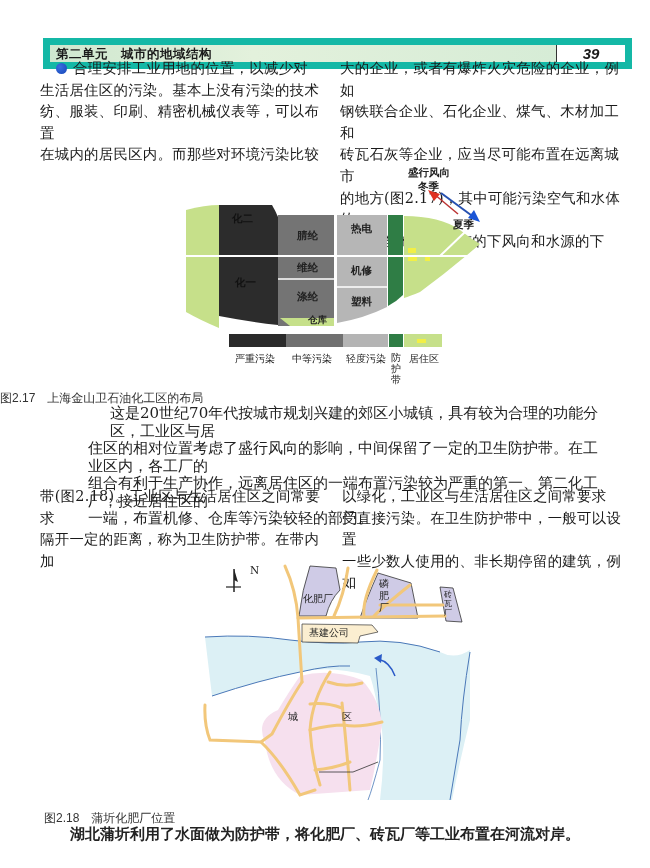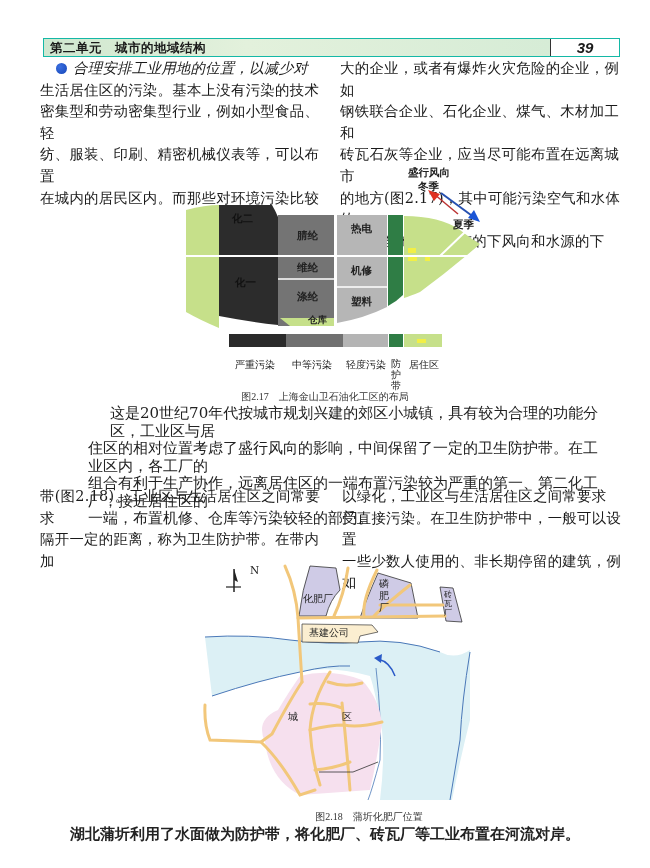--- a/index.html
+++ b/index.html
@@ -1,46 +1,45 @@
 <!DOCTYPE html>
 <html><head>
 <meta charset="utf-8">
 <style>
   html, body { margin:0; padding:0; }
   body { width:650px; height:868px; background:#ffffff; position:relative; overflow:hidden;
          font-family:"DejaVu Serif","Liberation Serif",serif; color:#1a1a1a; }
   .header { position:absolute; left:43px; top:38px; width:575px; height:17px;
-            border:1px solid #14b8a6; display:flex; }
+            border:7px solid #14b8a6; display:flex; }
   .header .title { flex:1; background:linear-gradient(90deg,#cfe7cf 0%,#e3f1dc 40%,#d6ecd6 100%);
             font-family:"DejaVu Sans","Liberation Sans",sans-serif; font-size:12.5px; font-weight:bold;
             line-height:17px; padding-left:6px; border-right:1px solid #333; letter-spacing:0.5px; }
   .header .num { width:68px; text-align:center; font-family:"Liberation Sans",sans-serif;
             font-style:italic; font-weight:bold; font-size:15px; line-height:17px; background:#fff; }
   .col { position:absolute; font-size:14.4px; line-height:21.6px; letter-spacing:0.3px; }
   .bullet { display:inline-block; width:11px; height:11px; border-radius:50%;
             background:radial-gradient(circle at 35% 35%,#3b6fe0,#1546b8); margin-right:6px; vertical-align:-1px; }
-  .indent { padding-left:28px;font-style:italic; }
-  .fig-caption { position:absolute; font-size:10px; text-align:center; font-family:Liberation Serif, serif; color:#333; }
+  .indent { padding-left:28px; }
+  .fig-caption { position:absolute; font-size:12px; font-family:Liberation Sans, sans-serif; color:#333; }
   .fig-desc { position:absolute; font-size:15px; line-height:17.5px; color:#222; font-family:"DejaVu Serif",serif; }
   .lbl { position:absolute; font-size:10.5px; font-weight:bold; color:#222; font-family:"DejaVu Serif",serif; }
-  .leg-lbl { position:absolute; font-size:10px; color:#222; font-family:Liberation Serif, serif;margin-top:6px; }
+  .leg-lbl { position:absolute; font-size:10px; color:#222; font-family:Liberation Serif, serif; }
   svg { position:absolute; left:0; top:0; }
 </style>
 </head>
 <body>
 
 <div class="header">
   <div class="title">第二单元　城市的地域结构</div>
   <div class="num">39</div>
 </div>
 
 <div class="col" style="left:40px; top:58px; width:290px;">
   <div class="indent" style="padding-left:16px;"><span class="bullet"></span><span>合理安排工业用地的位置，以减少对</span></div>
   <div>生活居住区的污染。基本上没有污染的技术</div>
-  <div>密集型和劳动密集型行业，例如小型食品、轻</div>
   <div>纺、服装、印刷、精密机械仪表等，可以布置</div>
   <div>在城内的居民区内。而那些对环境污染比较</div>
 </div>
 <div class="col" style="left:340px; top:58px; width:290px;">
   <div>大的企业，或者有爆炸火灾危险的企业，例如</div>
   <div>钢铁联合企业、石化企业、煤气、木材加工和</div>
   <div>砖瓦石灰等企业，应当尽可能布置在远离城市</div>
   <div>的地方(图2.17)，其中可能污染空气和水体的</div>
   <div>工业应当布置在城市的下风向和水源的下游。</div>
 </div>

